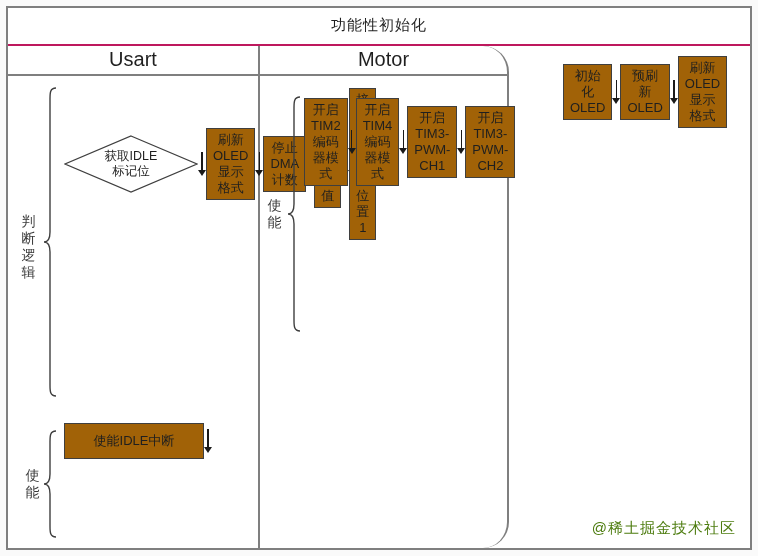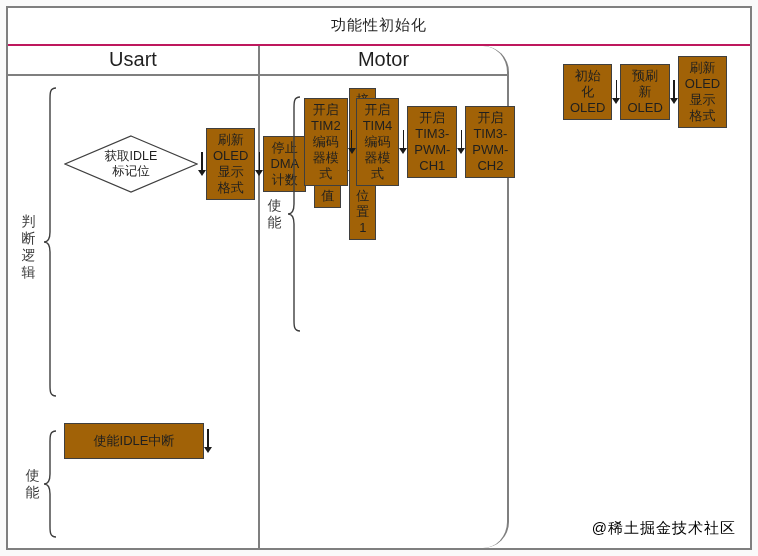--- a/index.html
+++ b/index.html
@@ -63,21 +63,21 @@
     width:15px;
     font-size:14px;line-height:17px;
     color:#3a3a3a;
     word-break:break-all;
     text-align:center;
   }
   .watermark{
     position:absolute;
     right:14px;bottom:10px;
     font-size:15px;
-    color:#000000;
+    color:#4d7c0f;
     letter-spacing:1px;
   }
 </style>
 </head>
 <body>
 
 <div class="frame">
 
   <div class="title-row">功能性初始化</div>
 

